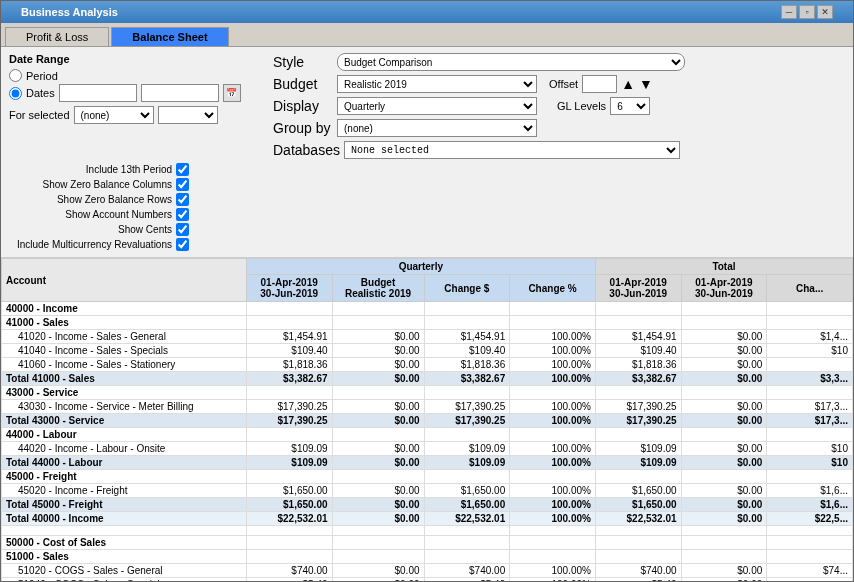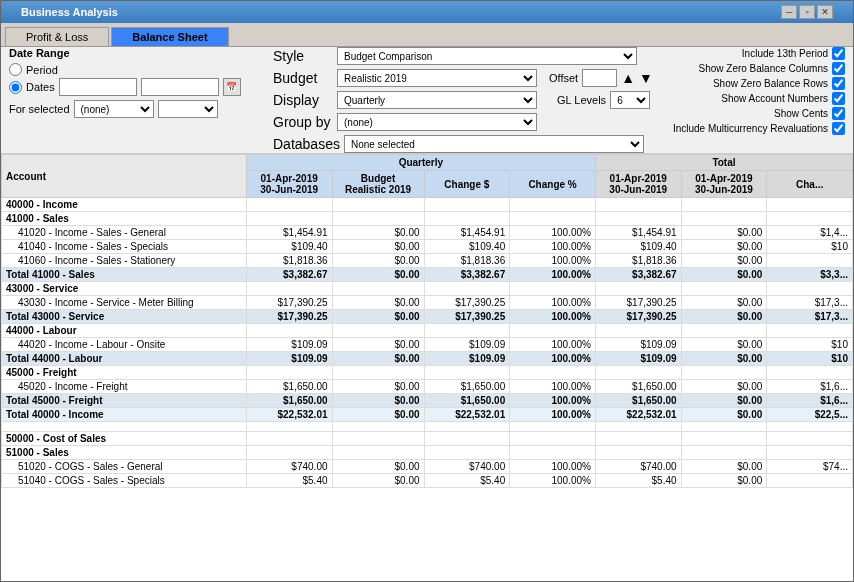--- a/index.html
+++ b/index.html
@@ -9,21 +9,21 @@
 
     .title-bar { background: linear-gradient(to bottom, #5b9bd5, #3a7bbf); color: white; padding: 4px 20px; display: flex; align-items: center; justify-content: space-between; height: 22px; }
     .title-bar-title { font-size: 11px; font-weight: bold; }
     .title-bar-controls { display: flex; gap: 2px; }
     .title-bar-btn { width: 16px; height: 14px; background: #ccc; border: 1px solid #999; font-size: 9px; display: flex; align-items: center; justify-content: center; cursor: pointer; color: #333; }
 
     .tabs { display: flex; background: #d4d0c8; border-bottom: 1px solid #999; padding-top: 4px; padding-left: 4px; }
     .tab { padding: 3px 20px; border: 1px solid #999; border-bottom: none; background: #d4d0c8; cursor: pointer; font-size: 11px; margin-right: 2px; }
     .tab.active { background: #3b82f6; font-weight: bold; }
 
-    .controls { padding: 0 8px; background: #f0f0f0; display: flex; flex-wrap: wrap; gap: 4px; border-bottom: 1px solid #ccc; }
+    .controls { padding: 6px 8px; background: #f0f0f0; display: flex; flex-wrap: wrap; gap: 4px; border-bottom: 1px solid #ccc; }
 
     .controls-left { display: flex; flex-direction: column; gap: 4px; width: 260px; }
     .controls-center { display: flex; flex-direction: column; gap: 4px; flex: 1; }
     .controls-right { display: flex; flex-direction: column; gap: 2px; font-size: 10px; width: 180px; }
 
     .form-row { display: flex; align-items: center; gap: 4px; }
     .form-label { font-size: 14px; min-width: 60px; }
 
     .radio-group { display: flex; flex-direction: column; gap: 2px; }
     .radio-row { display: flex; align-items: center; gap: 4px; font-size: 11px; }
@@ -35,25 +35,25 @@
       padding: 1px 2px;
       height: 18px;
     }
 
     .date-input { width: 80px; }
     .cal-btn { width: 18px; height: 18px; background: #e0e0e0; border: 1px solid #888; font-size: 9px; cursor: pointer; display: flex; align-items: center; justify-content: center; }
 
     .checkbox-row { display: flex; align-items: center; gap: 4px; font-size: 10px; justify-content: flex-end; }
     .checkbox-row input { margin: 0; }
 
-    .style-select { width: 300px; }
+    .style-select { width: 348px; border-radius: 8px; }
     .budget-select { width: 200px; }
     .display-select { width: 200px; }
     .group-select { width: 200px; }
-    .db-select { width: 300px; }
+    .db-select { width: 336px; font-family: Liberation Mono, monospace; }
     .gl-select { width: 40px; }
 
     .for-selected { display: flex; align-items: center; gap: 4px; }
     .for-select { width: 80px; }
 
     .table-container { flex: 1; overflow: auto; background: white; }
     table { border-collapse: collapse; width: 100%; font-size: 10px; }
     thead th { background: #e8e8e8; border: 1px solid #ccc; padding: 2px 4px; text-align: center; font-weight: bold; position: sticky; top: 0; z-index: 10; white-space: nowrap; }
     thead th.account-col { text-align: left; min-width: 200px; }
     tbody td { border: 1px solid #ddd; padding: 1px 4px; white-space: nowrap; }

